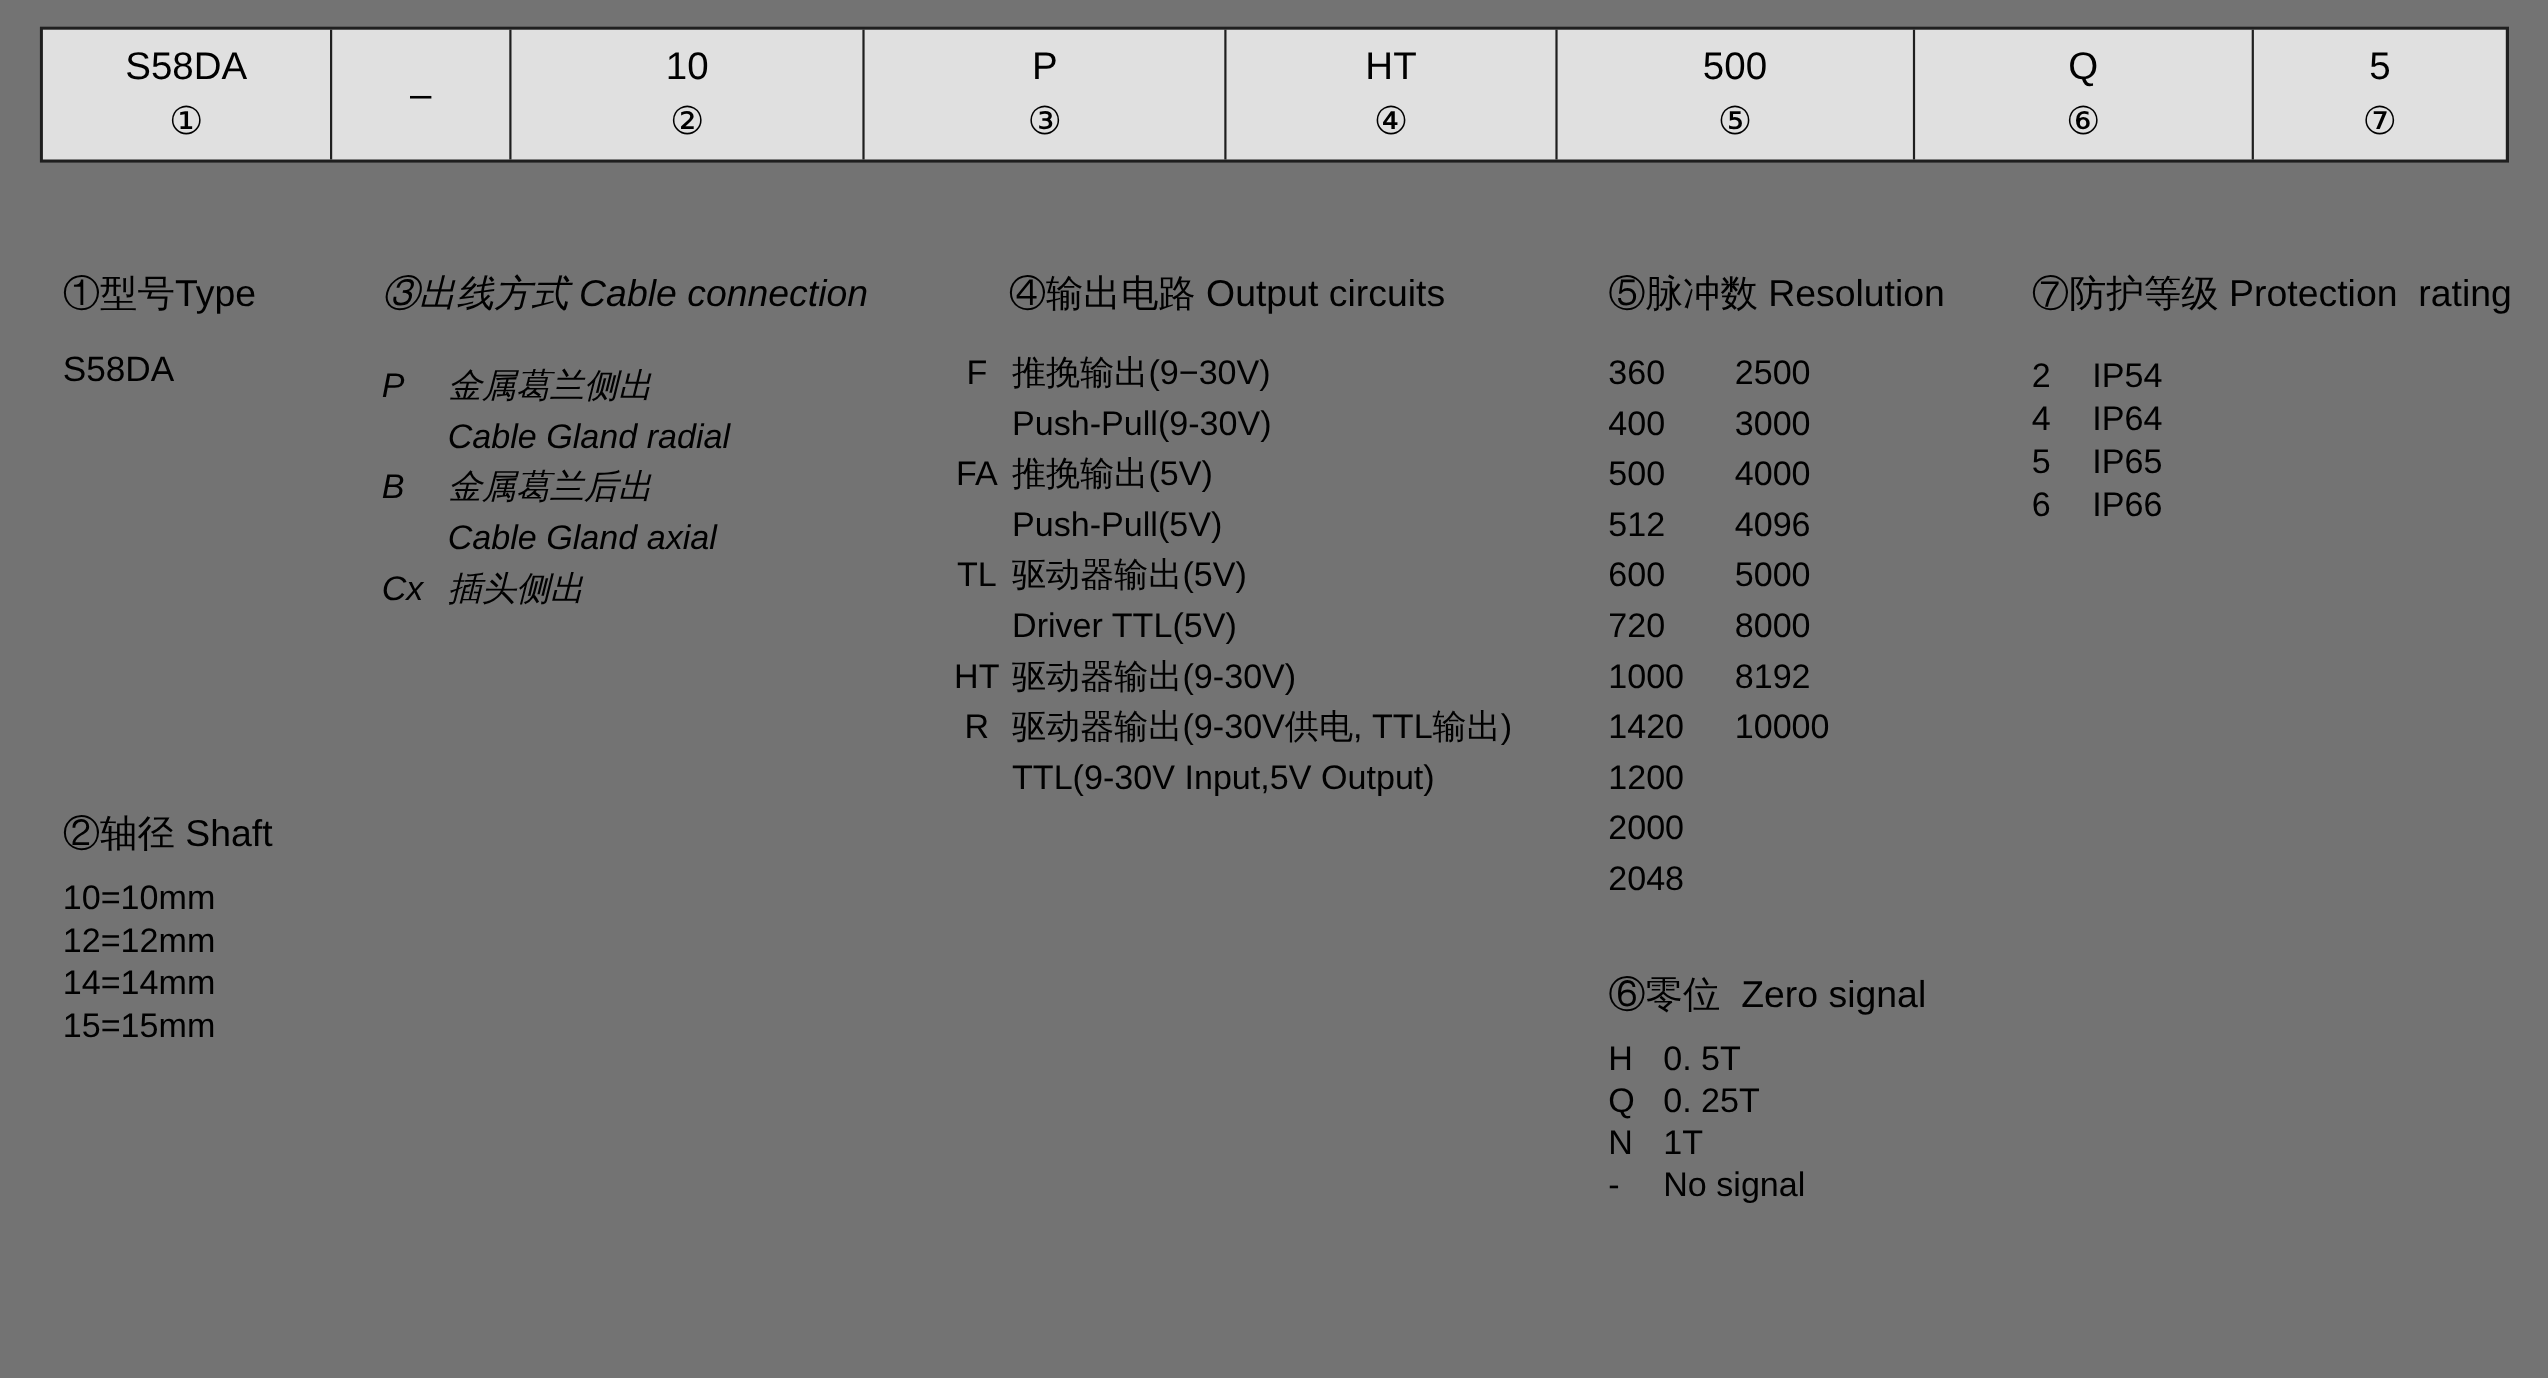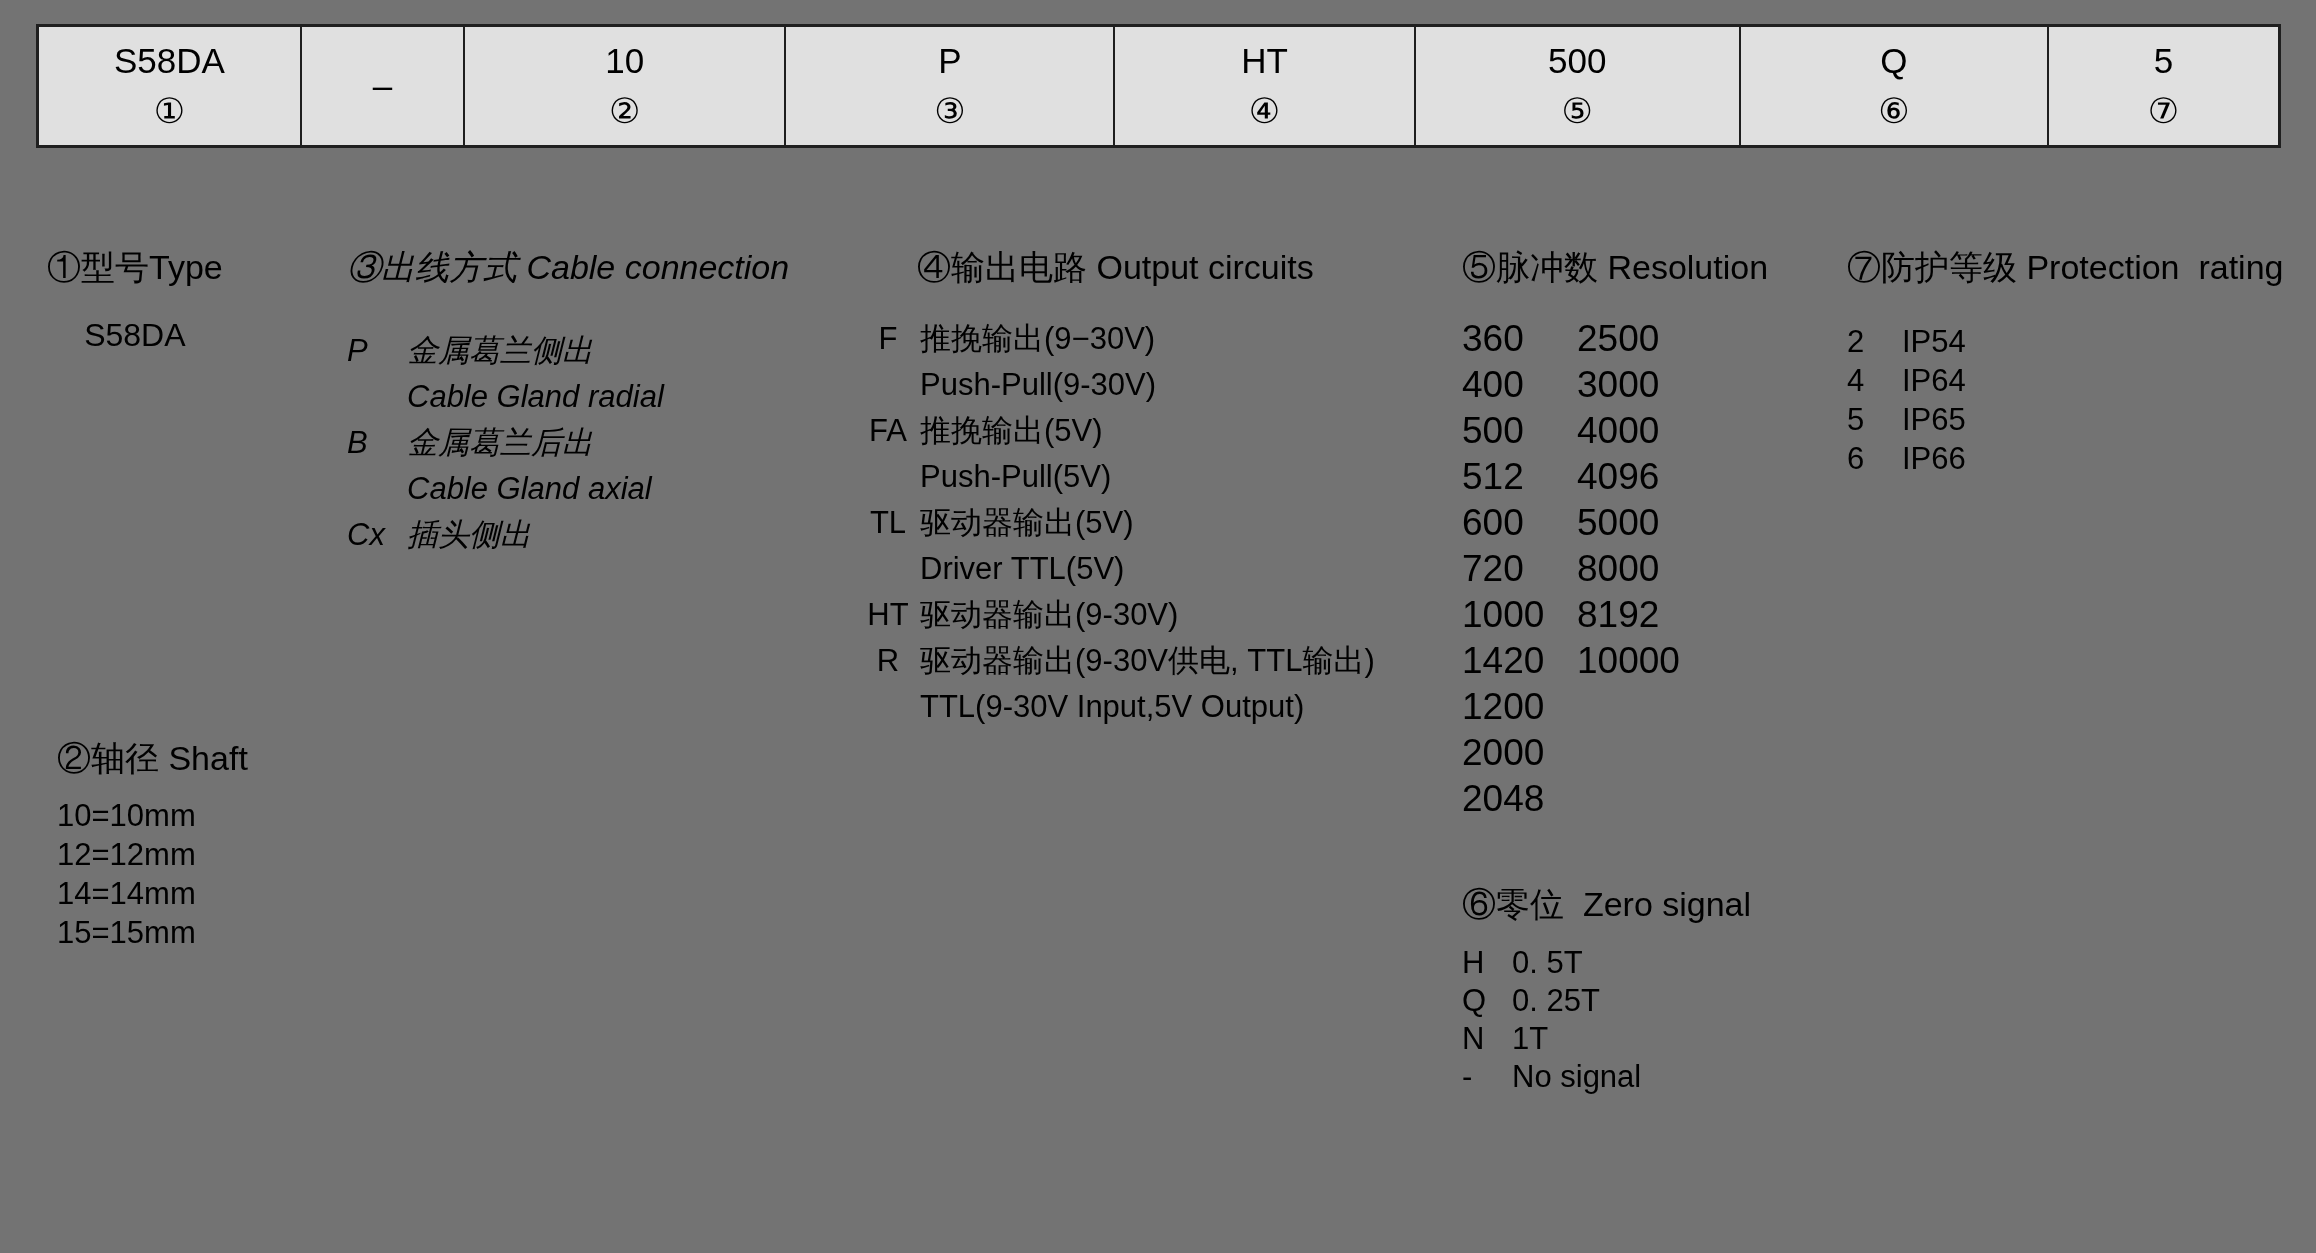--- a/index.html
+++ b/index.html
@@ -31,36 +31,36 @@
   .mcell-num   { font-size:35px; line-height:36px; }
   .mcell-num:empty { display:none; }
 
   
   .sec { position:absolute; }
   .sec-title { font-size:34px; line-height:40px; white-space:pre; }
 
   .opt-row { display:flex; white-space:pre; }
   .opt-code { flex:none; }
 
-  .type-sec  { left:47px;  top:247px;text-align:center; }
+  .type-sec  { left:57px;  top:247px; }
   .type-item { margin-top:30px; font-size:32px; line-height:36px; }
 
   .shaft-sec  { left:57px; top:738px; }
   .shaft-list { margin-top:18px; font-size:31px; line-height:39px; }
 
   .cable-sec  { left:347px; top:247px;font-style:italic; }
   .cable-list { margin-top:41px; font-size:31px; line-height:46px; }
   .cable-list .opt-code { width:60px; }
 
   .output-sec  { left:856px; top:247px;text-align:center; }
   .output-list { margin-top:29px; font-size:31px; line-height:46px; }
   .output-list .opt-code { width:64px; }
 
   .res-sec  { left:1462px; top:247px; }
-  .res-cols { display:flex; margin-top:29px; font-size:37px; line-height:46px; }
+  .res-cols { display:flex; margin-top:29px; font-size:31px; line-height:46px; }
   .res-col1 { width:115px; }
 
   .zero-sec  { left:1462px; top:884px; }
   .zero-list { margin-top:20px; font-size:31px; line-height:38px; }
   .zero-list .opt-code { width:50px; }
 
   .prot-sec  { left:1828px; top:247px;margin-left:19px; }
   .prot-list { margin-top:35px; font-size:31px; line-height:39px; }
   .prot-list .opt-code { width:55px; }
 </style>

